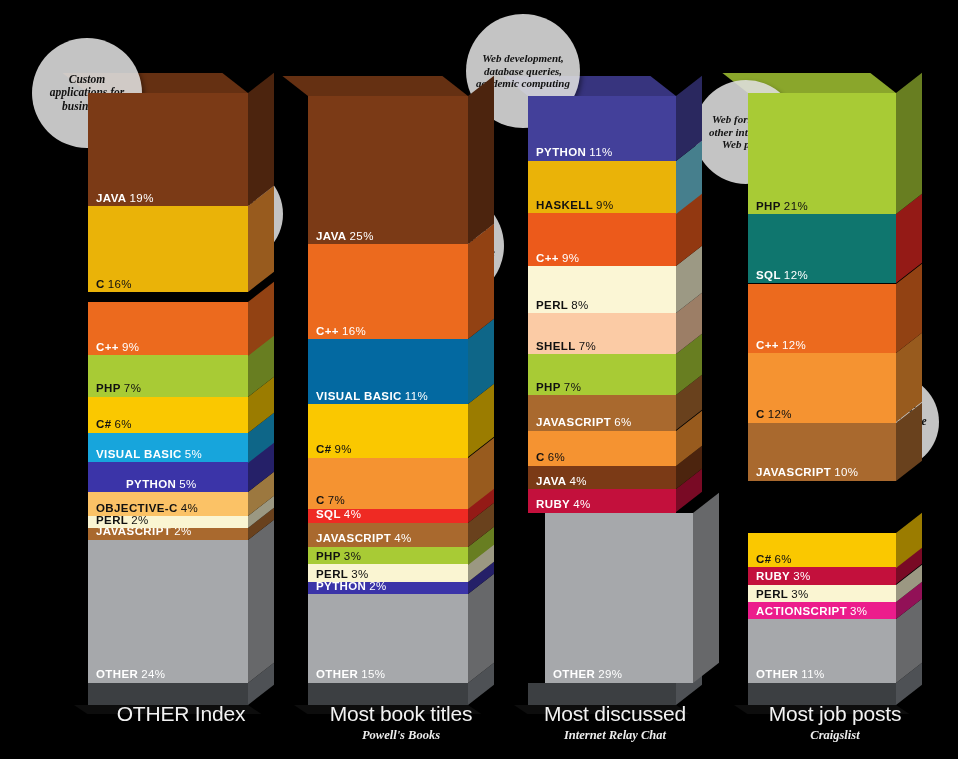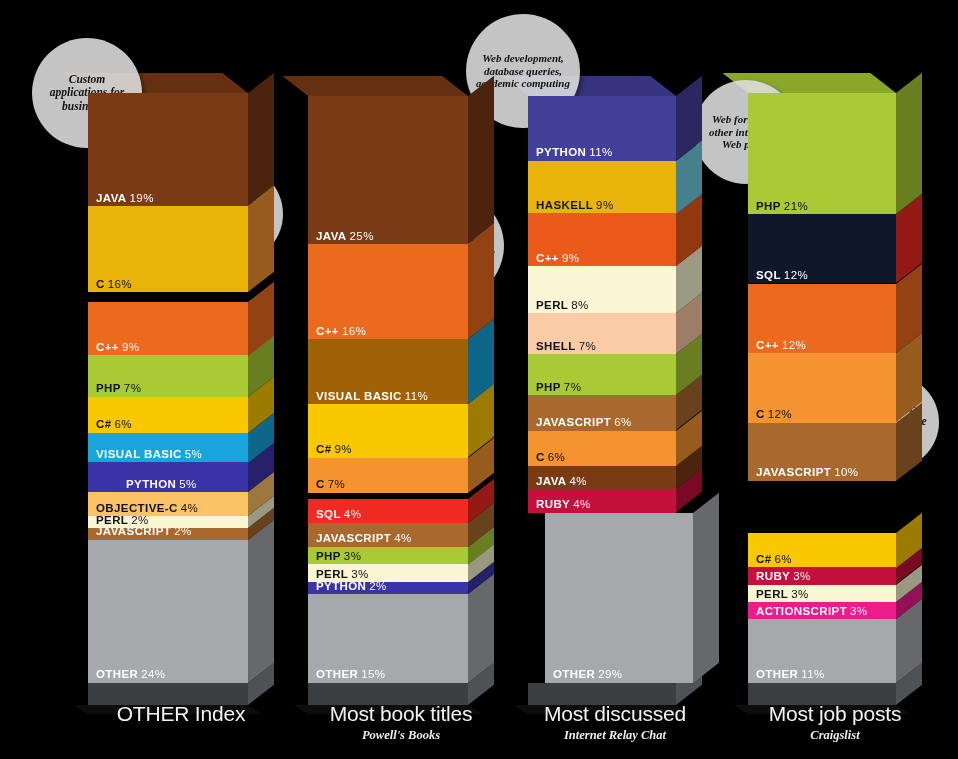--- a/index.html
+++ b/index.html
@@ -193,29 +193,29 @@
         <div class="bar-wrap" style="top: 96px; width: 160px; height: 587px;">
           <div class="topcap" style="background: rgb(123, 58, 22); top: -20px;"></div>
           <div class="seg" style="position: absolute; left: 0px; top: 0px; height: 148.232px; background: rgb(123, 58, 22); z-index: 60;">
             <div class="side" style="background: rgb(123, 58, 22);"></div>
             <div class="label" style="color: rgb(255, 255, 255);"><span class="nm">JAVA</span><span class="pc">25%</span></div>
           </div>
           <div class="seg" style="position: absolute; left: 0px; top: 148.232px; height: 94.8687px; background: rgb(236, 106, 30); z-index: 59;">
             <div class="side" style="background: rgb(236, 106, 30);"></div>
             <div class="label" style="color: rgb(255, 255, 255);"><span class="nm">C++</span><span class="pc">16%</span></div>
           </div>
-          <div class="seg" style="position: absolute; left: 0px; top: 243.101px; height: 65.2222px; background: #a16207; z-index: 58;">
+          <div class="seg" style="position: absolute; left: 0px; top: 243.101px; height: 65.2222px; background: #0369a1; z-index: 58;">
             <div class="side" style="background: rgb(23, 165, 220);"></div>
             <div class="label" style="color: rgb(255, 255, 255);"><span class="nm">VISUAL BASIC</span><span class="pc">11%</span></div>
           </div>
           <div class="seg" style="position: absolute; left: 0px; top: 308.323px; height: 53.3636px; background: rgb(250, 200, 0); z-index: 57;">
             <div class="side" style="background: rgb(250, 200, 0);"></div>
             <div class="label" style="color: rgb(17, 17, 17);"><span class="nm">C#</span><span class="pc">9%</span></div>
           </div>
-          <div class="seg" style="position: absolute; left: 0px; top: 361.687px; height: 35px; background: rgb(245, 147, 49); z-index: 56;">
+          <div class="seg" style="position: absolute; left: 0px; top: 361.687px; height: 51px; background: rgb(245, 147, 49); z-index: 56;">
             <div class="side" style="background: rgb(245, 147, 49);"></div>
             <div class="label" style="color: rgb(17, 17, 17);"><span class="nm">C</span><span class="pc">7%</span></div>
           </div>
           <div class="seg" style="position: absolute; left: 0px; top: 403.192px; height: 23.7172px; background: rgb(239, 42, 35); z-index: 55;">
             <div class="side" style="background: rgb(239, 42, 35);"></div>
             <div class="label" style="color: rgb(255, 255, 255);"><span class="nm">SQL</span><span class="pc">4%</span></div>
           </div>
           <div class="seg" style="position: absolute; left: 0px; top: 426.909px; height: 23.7172px; background: rgb(169, 105, 46); z-index: 54;">
             <div class="side" style="background: rgb(169, 105, 46);"></div>
             <div class="label" style="color: rgb(255, 255, 255);"><span class="nm">JAVASCRIPT</span><span class="pc">4%</span></div>
@@ -293,21 +293,21 @@
         <div class="col-title" style="top: 702px; width: 174px;">Most discussed</div>
         <div class="col-sub" style="top: 728px; width: 174px;">Internet Relay Chat</div>
       </div>
       <div class="column" style="left: 748px; width: 148px;">
         <div class="bar-wrap" style="top: 93px; width: 148px; height: 590px;">
           <div class="topcap" style="background: rgb(168, 203, 53); top: -20px;"></div>
           <div class="seg" style="position: absolute; left: 0px; top: 0px; height: 121.471px; background: rgb(168, 203, 53); z-index: 60;">
             <div class="side" style="background: rgb(168, 203, 53);"></div>
             <div class="label" style="color: rgb(17, 17, 17);"><span class="nm">PHP</span><span class="pc">21%</span></div>
           </div>
-          <div class="seg" style="position: absolute; left: 0px; top: 121.471px; height: 69px; background: #0f172a; z-index: 59; text-align: center;">
+          <div class="seg" style="position: absolute; left: 0px; top: 121.471px; height: 69px; background: #0f766e; z-index: 59; text-align: center;">
             <div class="side" style="background: rgb(239, 42, 35);"></div>
             <div class="label" style="color: rgb(255, 255, 255);"><span class="nm">SQL</span><span class="pc">12%</span></div>
           </div>
           <div class="seg" style="position: absolute; left: 0px; top: 190.882px; height: 69.4118px; background: rgb(236, 106, 30); z-index: 58;">
             <div class="side" style="background: rgb(236, 106, 30);"></div>
             <div class="label" style="color: rgb(255, 255, 255);"><span class="nm">C++</span><span class="pc">12%</span></div>
           </div>
           <div class="seg" style="position: absolute; left: 0px; top: 260.294px; height: 69.4118px; background: rgb(245, 147, 49); z-index: 57;">
             <div class="side" style="background: rgb(245, 147, 49);"></div>
             <div class="label" style="color: rgb(17, 17, 17);"><span class="nm">C</span><span class="pc">12%</span></div>

